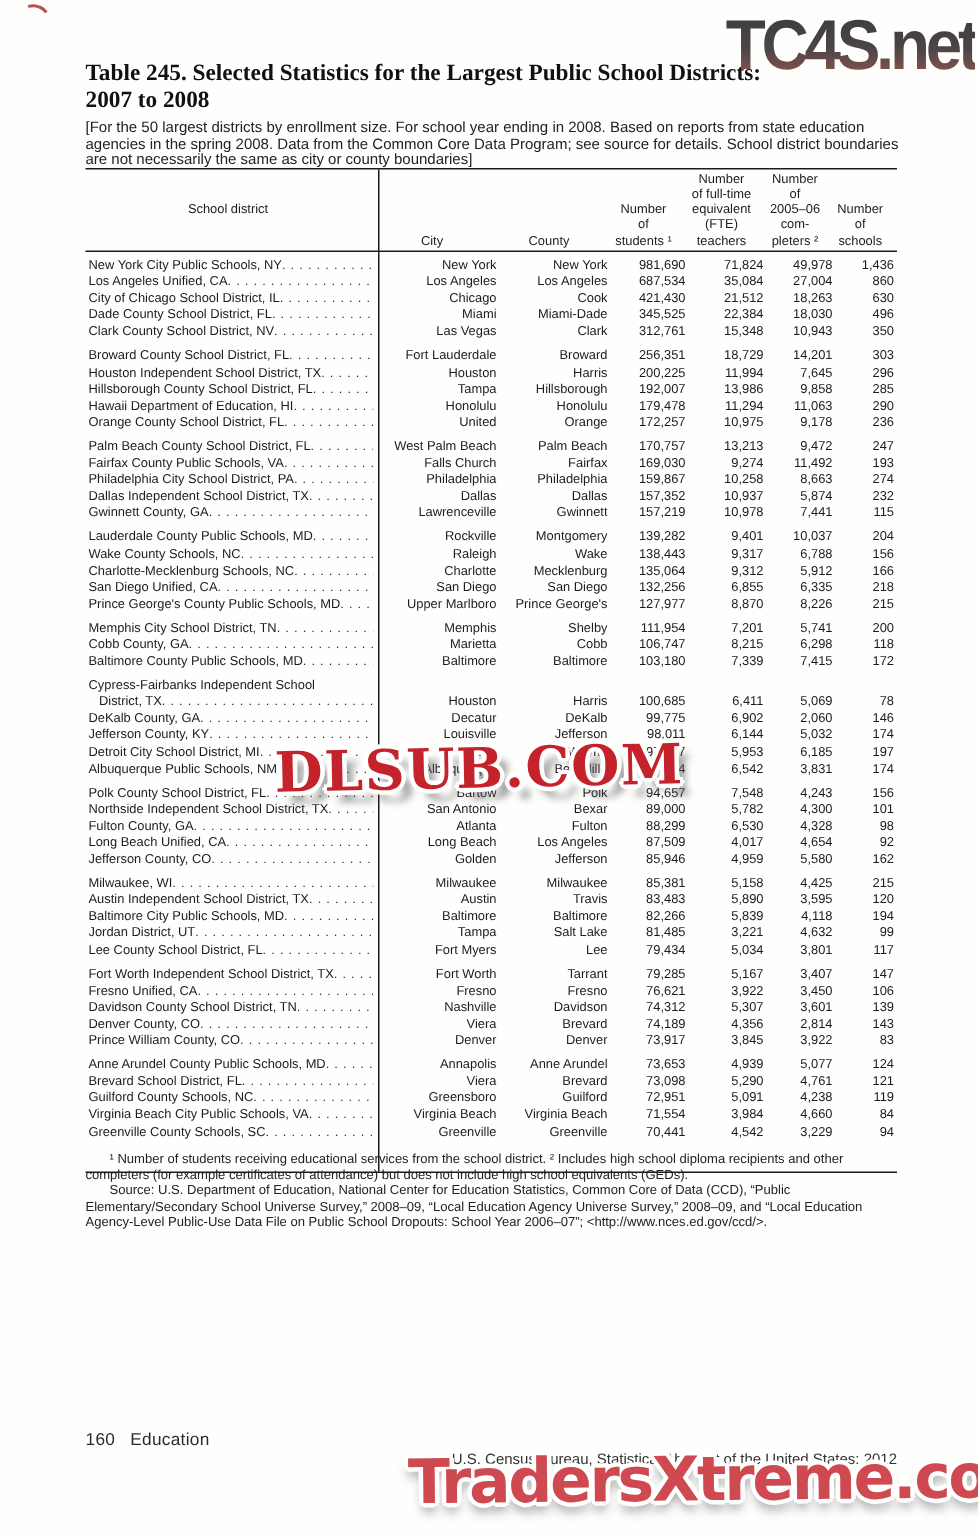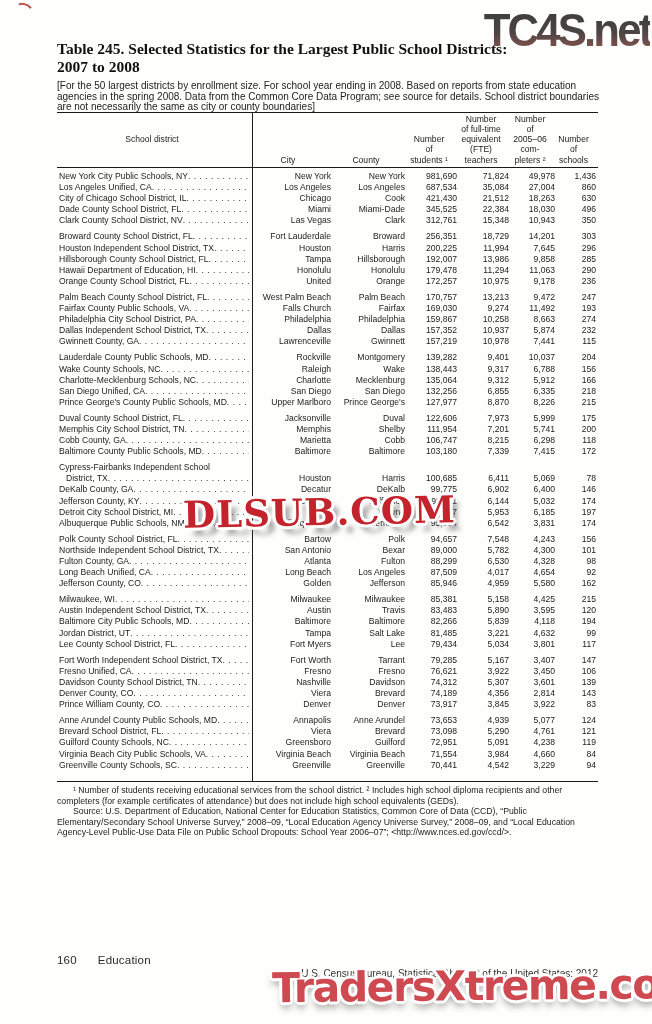--- a/index.html
+++ b/index.html
@@ -20,25 +20,25 @@
   .tbody{height:614px;box-sizing:border-box;border-bottom:1.2px solid #1a1a1a;overflow:hidden;padding-top:3px;}
   .tgroup{margin-top:5px;}
   .tgroup:first-child{margin-top:0;}
   .trow{display:flex;line-height:11.1px;}
   .c-district{flex:0 0 190px;display:flex;overflow:hidden;white-space:nowrap;padding-left:2px;}
   .c-district.indent .dname{padding-left:7px;}
   .leader{flex:1;overflow:hidden;white-space:nowrap;color:#2a2a2a;}
   .leader::after{content:" . . . . . . . . . . . . . . . . . . . . . . . . . . . . . . . . . . . . . . . .";letter-spacing:.5px;}
   .cell{text-align:right;white-space:nowrap;overflow:hidden;}
   
-  .fnotes{position:absolute;left:57px;top:785px;width:543px;font-size:8.7px;line-height:10.5px;color:#222;}
+  .fnotes{position:absolute;left:57px;top:767px;width:543px;font-size:8.7px;line-height:10.5px;color:#222;}
   .fnotes p{margin:0;text-indent:16px;}
   
   .pgnum{position:absolute;left:57px;top:954px;font-size:11.5px;color:#2b2b2b;letter-spacing:.2px;}
-  .pgnum .sect{margin-left:21px;}
+  .pgnum .sect{margin-left:10px;}
   .credit{position:absolute;right:54px;top:968px;font-size:10px;color:#333;}
   
   .wm-top{position:absolute;right:2px;top:2px;z-index:5;
           font-family:"Liberation Sans",sans-serif;font-weight:bold;font-size:46px;letter-spacing:-3px;
           transform:scale(.95,1.02);transform-origin:top right;
           background:linear-gradient(180deg,#3d3d3d 15%,#4c4545 55%,#7d524b 82%,#996158 100%);
           -webkit-background-clip:text;background-clip:text;color:transparent;
           filter:blur(.3px);}
   .wm-mid{position:absolute;left:183px;top:490px;z-index:5;
           font-family:"DejaVu Serif",serif;font-weight:bold;font-size:37px;letter-spacing:1px;
@@ -352,32 +352,20 @@
     </div>
     <div class="cell c-city">Upper Marlboro</div>
     <div class="cell c-county">Prince George's</div>
     <div class="cell c-students">127,977</div>
     <div class="cell c-teachers">8,870</div>
     <div class="cell c-completers">8,226</div>
     <div class="cell c-schools">215</div>
   </div>
 </div>
         <div class="tgroup">
-  <div class="trow">
-    <div class="c-district">
-      <span class="dname">Duval County School District, FL</span>
-      <span class="leader"></span>
-    </div>
-    <div class="cell c-city">Jacksonville</div>
-    <div class="cell c-county">Duval</div>
-    <div class="cell c-students">122,606</div>
-    <div class="cell c-teachers">7,973</div>
-    <div class="cell c-completers">5,999</div>
-    <div class="cell c-schools">175</div>
-  </div>
 
   <div class="trow">
     <div class="c-district">
       <span class="dname">Memphis City School District, TN</span>
       <span class="leader"></span>
     </div>
     <div class="cell c-city">Memphis</div>
     <div class="cell c-county">Shelby</div>
     <div class="cell c-students">111,954</div>
     <div class="cell c-teachers">7,201</div>
@@ -441,21 +429,21 @@
 
   <div class="trow">
     <div class="c-district">
       <span class="dname">DeKalb County, GA</span>
       <span class="leader"></span>
     </div>
     <div class="cell c-city">Decatur</div>
     <div class="cell c-county">DeKalb</div>
     <div class="cell c-students">99,775</div>
     <div class="cell c-teachers">6,902</div>
-    <div class="cell c-completers">6,400</div>
+    <div class="cell c-completers">2,060</div>
     <div class="cell c-schools">146</div>
   </div>
 
   <div class="trow">
     <div class="c-district">
       <span class="dname">Jefferson County, KY</span>
       <span class="leader"></span>
     </div>
     <div class="cell c-city">Louisville</div>
     <div class="cell c-county">Jefferson</div>

